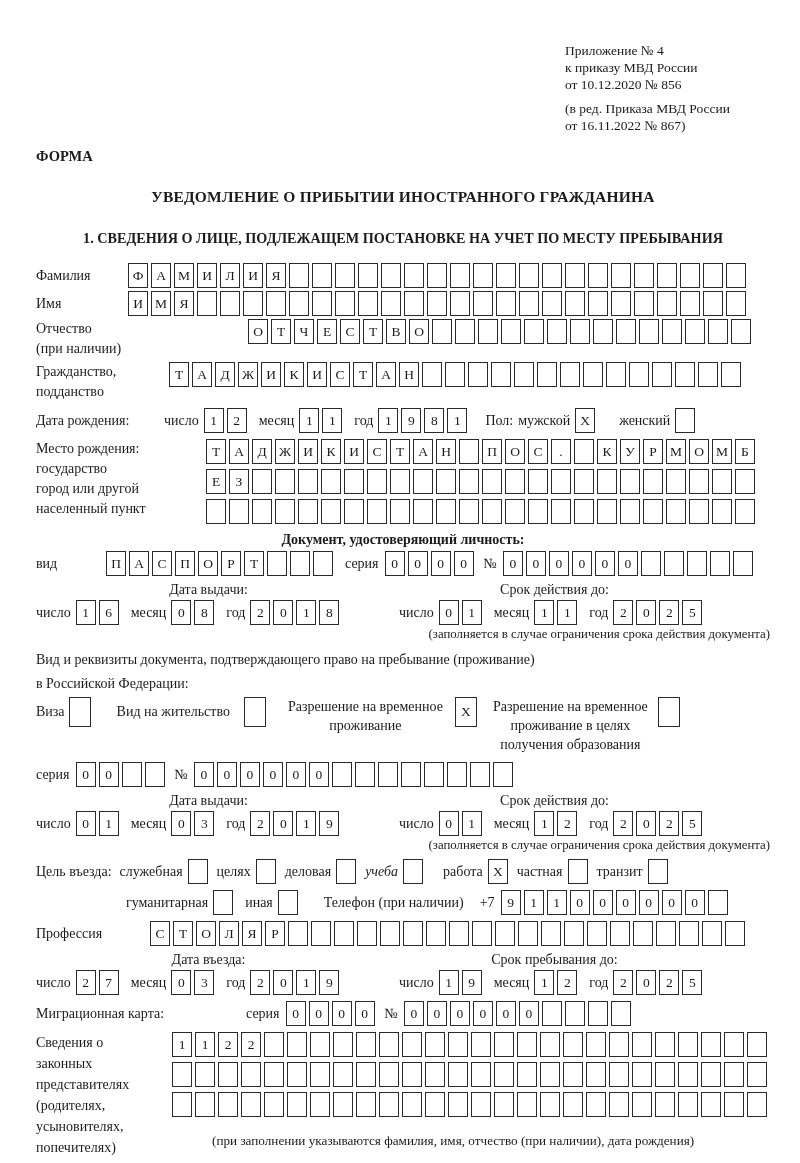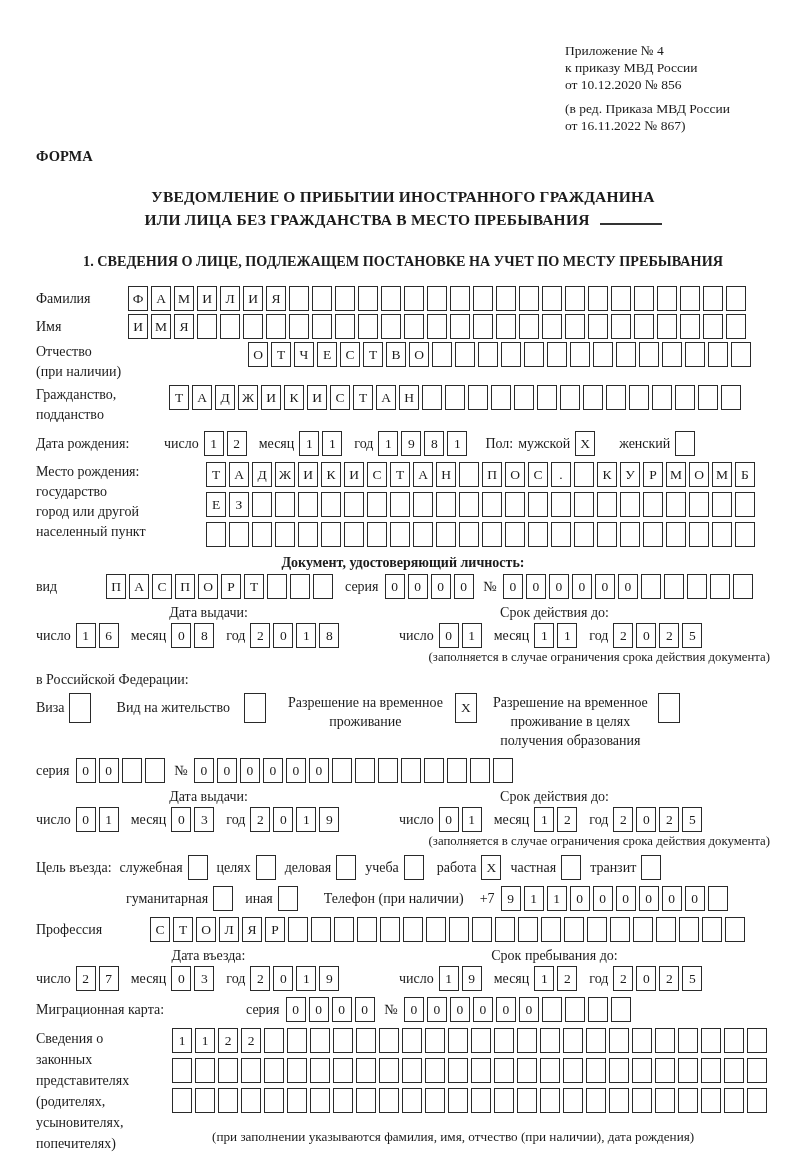--- a/index.html
+++ b/index.html
@@ -74,21 +74,20 @@
         <div>(в ред. Приказа МВД России</div>
         <div>от 16.11.2022 № 867)</div>
       </div>
     </div>
   </div>
 
   <div class="forma">ФОРМА</div>
 
   <div class="title">
     <div>УВЕДОМЛЕНИЕ О ПРИБЫТИИ ИНОСТРАННОГО ГРАЖДАНИНА</div>
-    <div><span>ИЛИ ЛИЦА БЕЗ ГРАЖДАНСТВА В МЕСТО ПРЕБЫВАНИЯ</span><span class="uline"></span></div>
   </div>
 
   <div class="sec-heading">1. СВЕДЕНИЯ О ЛИЦЕ, ПОДЛЕЖАЩЕМ ПОСТАНОВКЕ НА УЧЕТ ПО МЕСТУ ПРЕБЫВАНИЯ</div>
 
   <div class="row" style="margin-top:16px;">
     <span class="lbl w-name">Фамилия</span>
     <span class="cells">
         <span class="cell">Ф</span>
         <span class="cell">А</span>
         <span class="cell">М</span>
@@ -438,20 +437,21 @@
               <span class="cell">0</span>
               <span class="cell">2</span>
               <span class="cell">5</span>
             </span>
           </span>
       </div>
     </div>
   </div>
   <div class="note">(заполняется в случае ограничения срока действия документа)</div>
 
+  <div class="plain mt8">Вид и реквизиты документа, подтверждающего право на пребывание (проживание)</div>
   <div class="plain">в Российской Федерации:</div>
 
   <div class="row opts">
     <span class="opt">
       <span class="lbl" style="line-height:30px;">Виза</span>
       <span class="cells tallbox" style="margin-left:4px;">
           <span class="cell"></span>
         </span>
     </span>
     <span class="opt" style="margin-left:26px;">
@@ -581,21 +581,21 @@
         <span class="cells">
           <span class="cell"></span>
         </span>
       </span>
     <span class="dg" style="margin-right:9px;">
         <span class="dlbl">деловая</span>
         <span class="cells">
           <span class="cell"></span>
         </span>
       </span>
-    <span class="dg" style="margin-right:13px;">
+    <span class="dg" style="margin-right:20px;font-style:italic;">
         <span class="dlbl">учеба</span>
         <span class="cells">
           <span class="cell"></span>
         </span>
       </span>
     <span class="dg" style="margin-right:9px;">
         <span class="dlbl">работа</span>
         <span class="cells">
           <span class="cell">X</span>
         </span>

